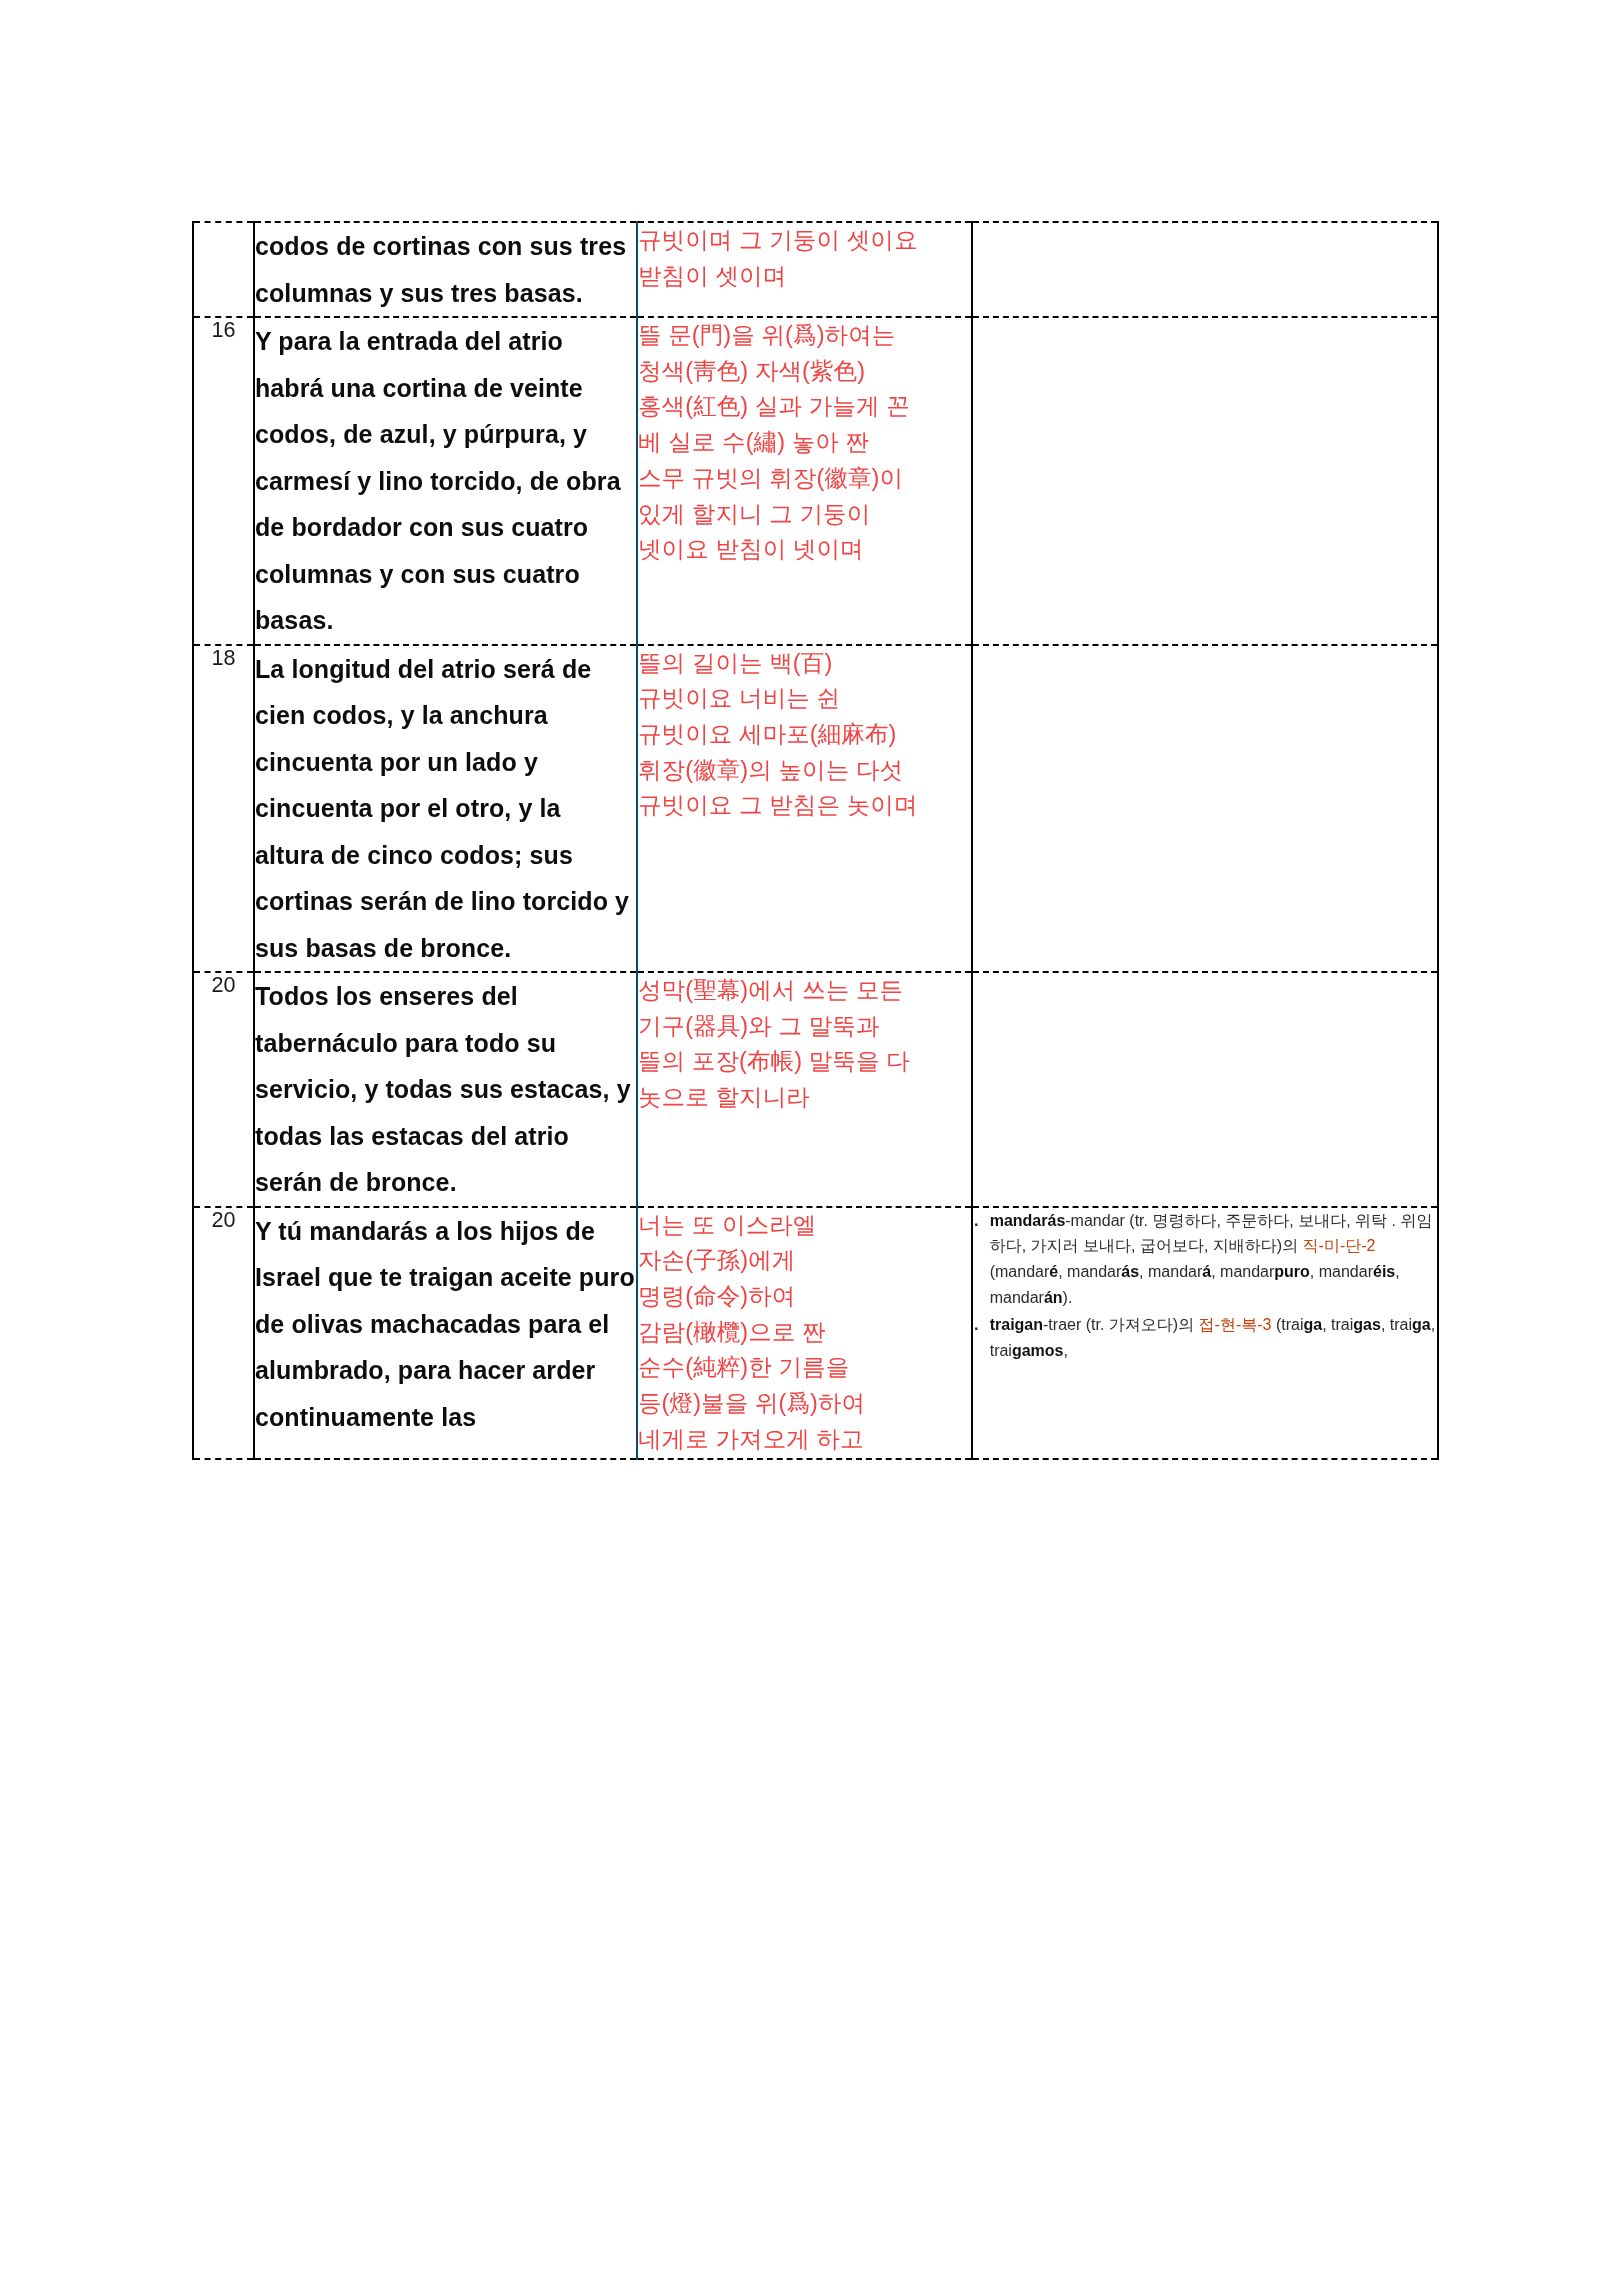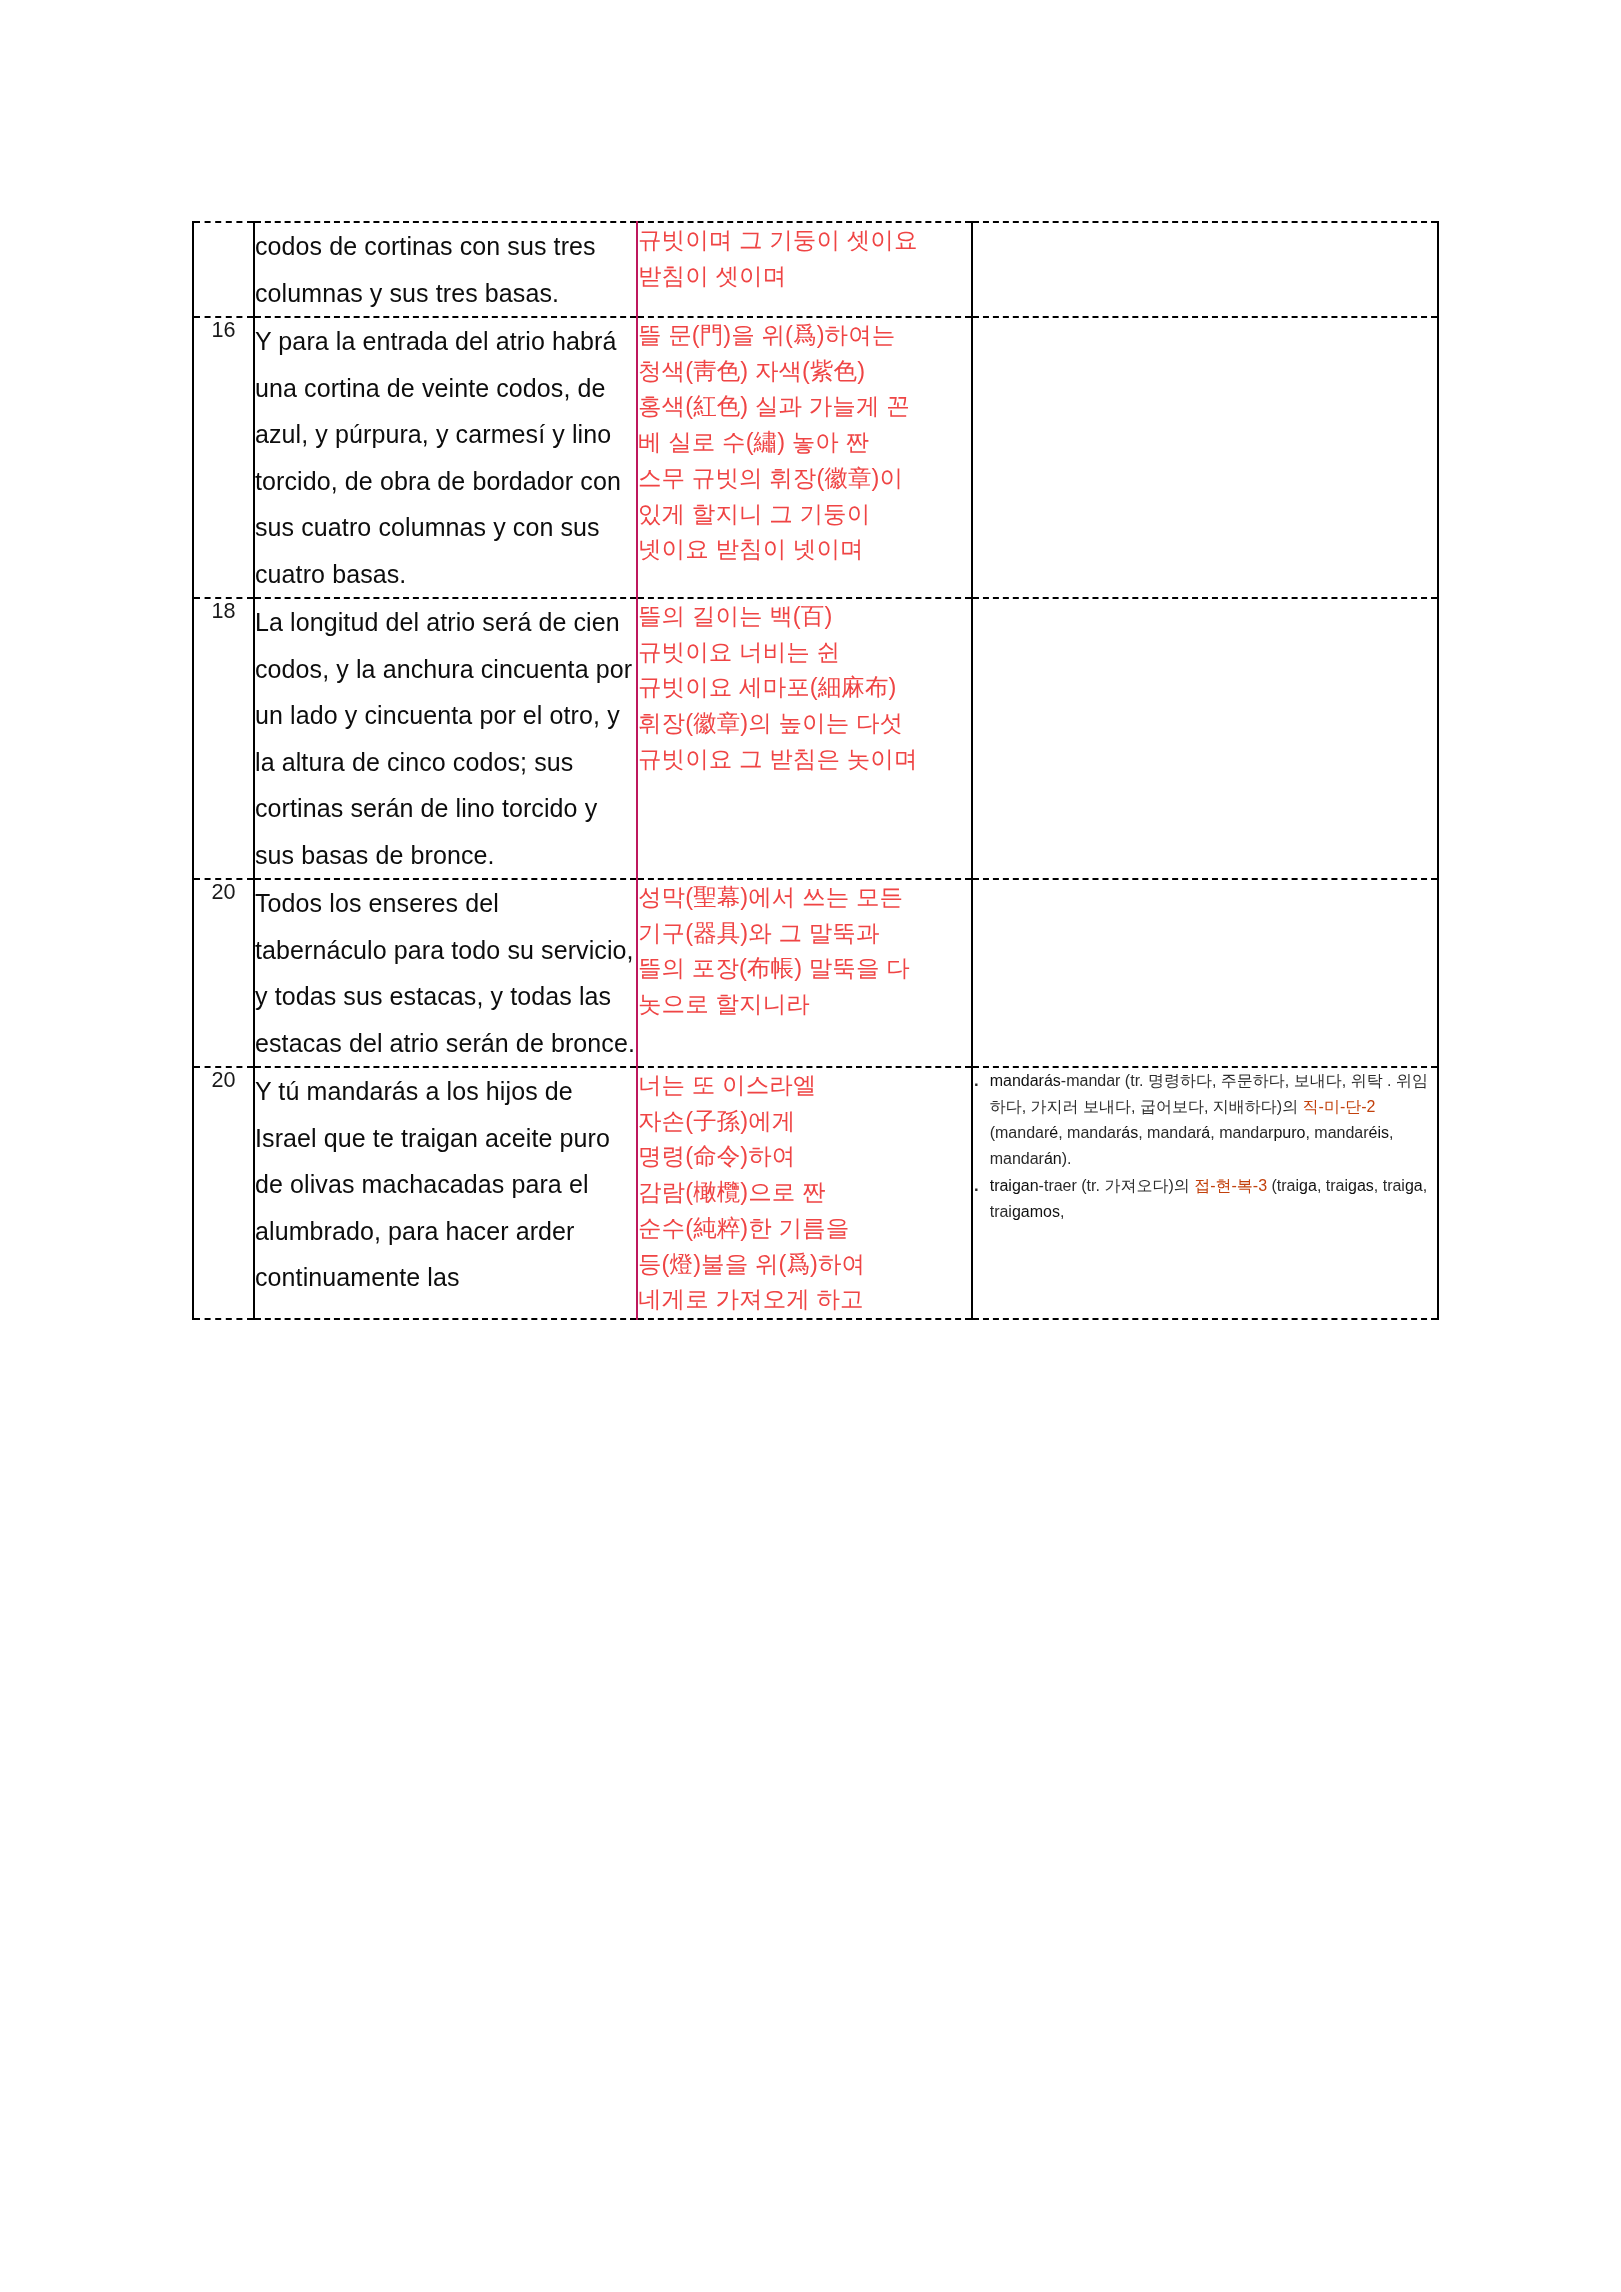--- a/index.html
+++ b/index.html
@@ -47,22 +47,23 @@
     line-height: 1.1;
     padding: 21.6px 5.9px 17.6px 0;
     color: #1a1a1a;
     margin-left: 40px;
   }
 
   td.c-es {
     width: 381px;
     border-top: 2px dashed #000;
     border-bottom: 2px dashed #000;
-    border-right: 2px solid #be185d;
+    border-right: 2px solid #0c4a6e;
     padding: 17.6px 21.6px 23.5px 21.6px;
+    font-weight: bold;
   }
 
   td.c-ko {
     width: 333px;
     border-top: 2px dashed #000;
     border-bottom: 2px dashed #000;
     border-right: 2px solid #000;
     padding: 17.6px 13.7px 23.5px 15.7px;
   }
 
@@ -102,21 +103,21 @@
     text-indent: 0;
   }
   .note-item .bullet {
     position: absolute;
     left: 1px;
     top: -1px;
     font-weight: 700;
     font-size: 16.7px;
   }
   .note-item b {
-    font-weight: 400;
+    font-weight: 700;
     color: #111;
   }
   .note-item .ko {
     color: #2b2b2b;
   }
   .note-item .tag {
     font-weight: 400;
     color: #c2410c;
   }
 </style>

